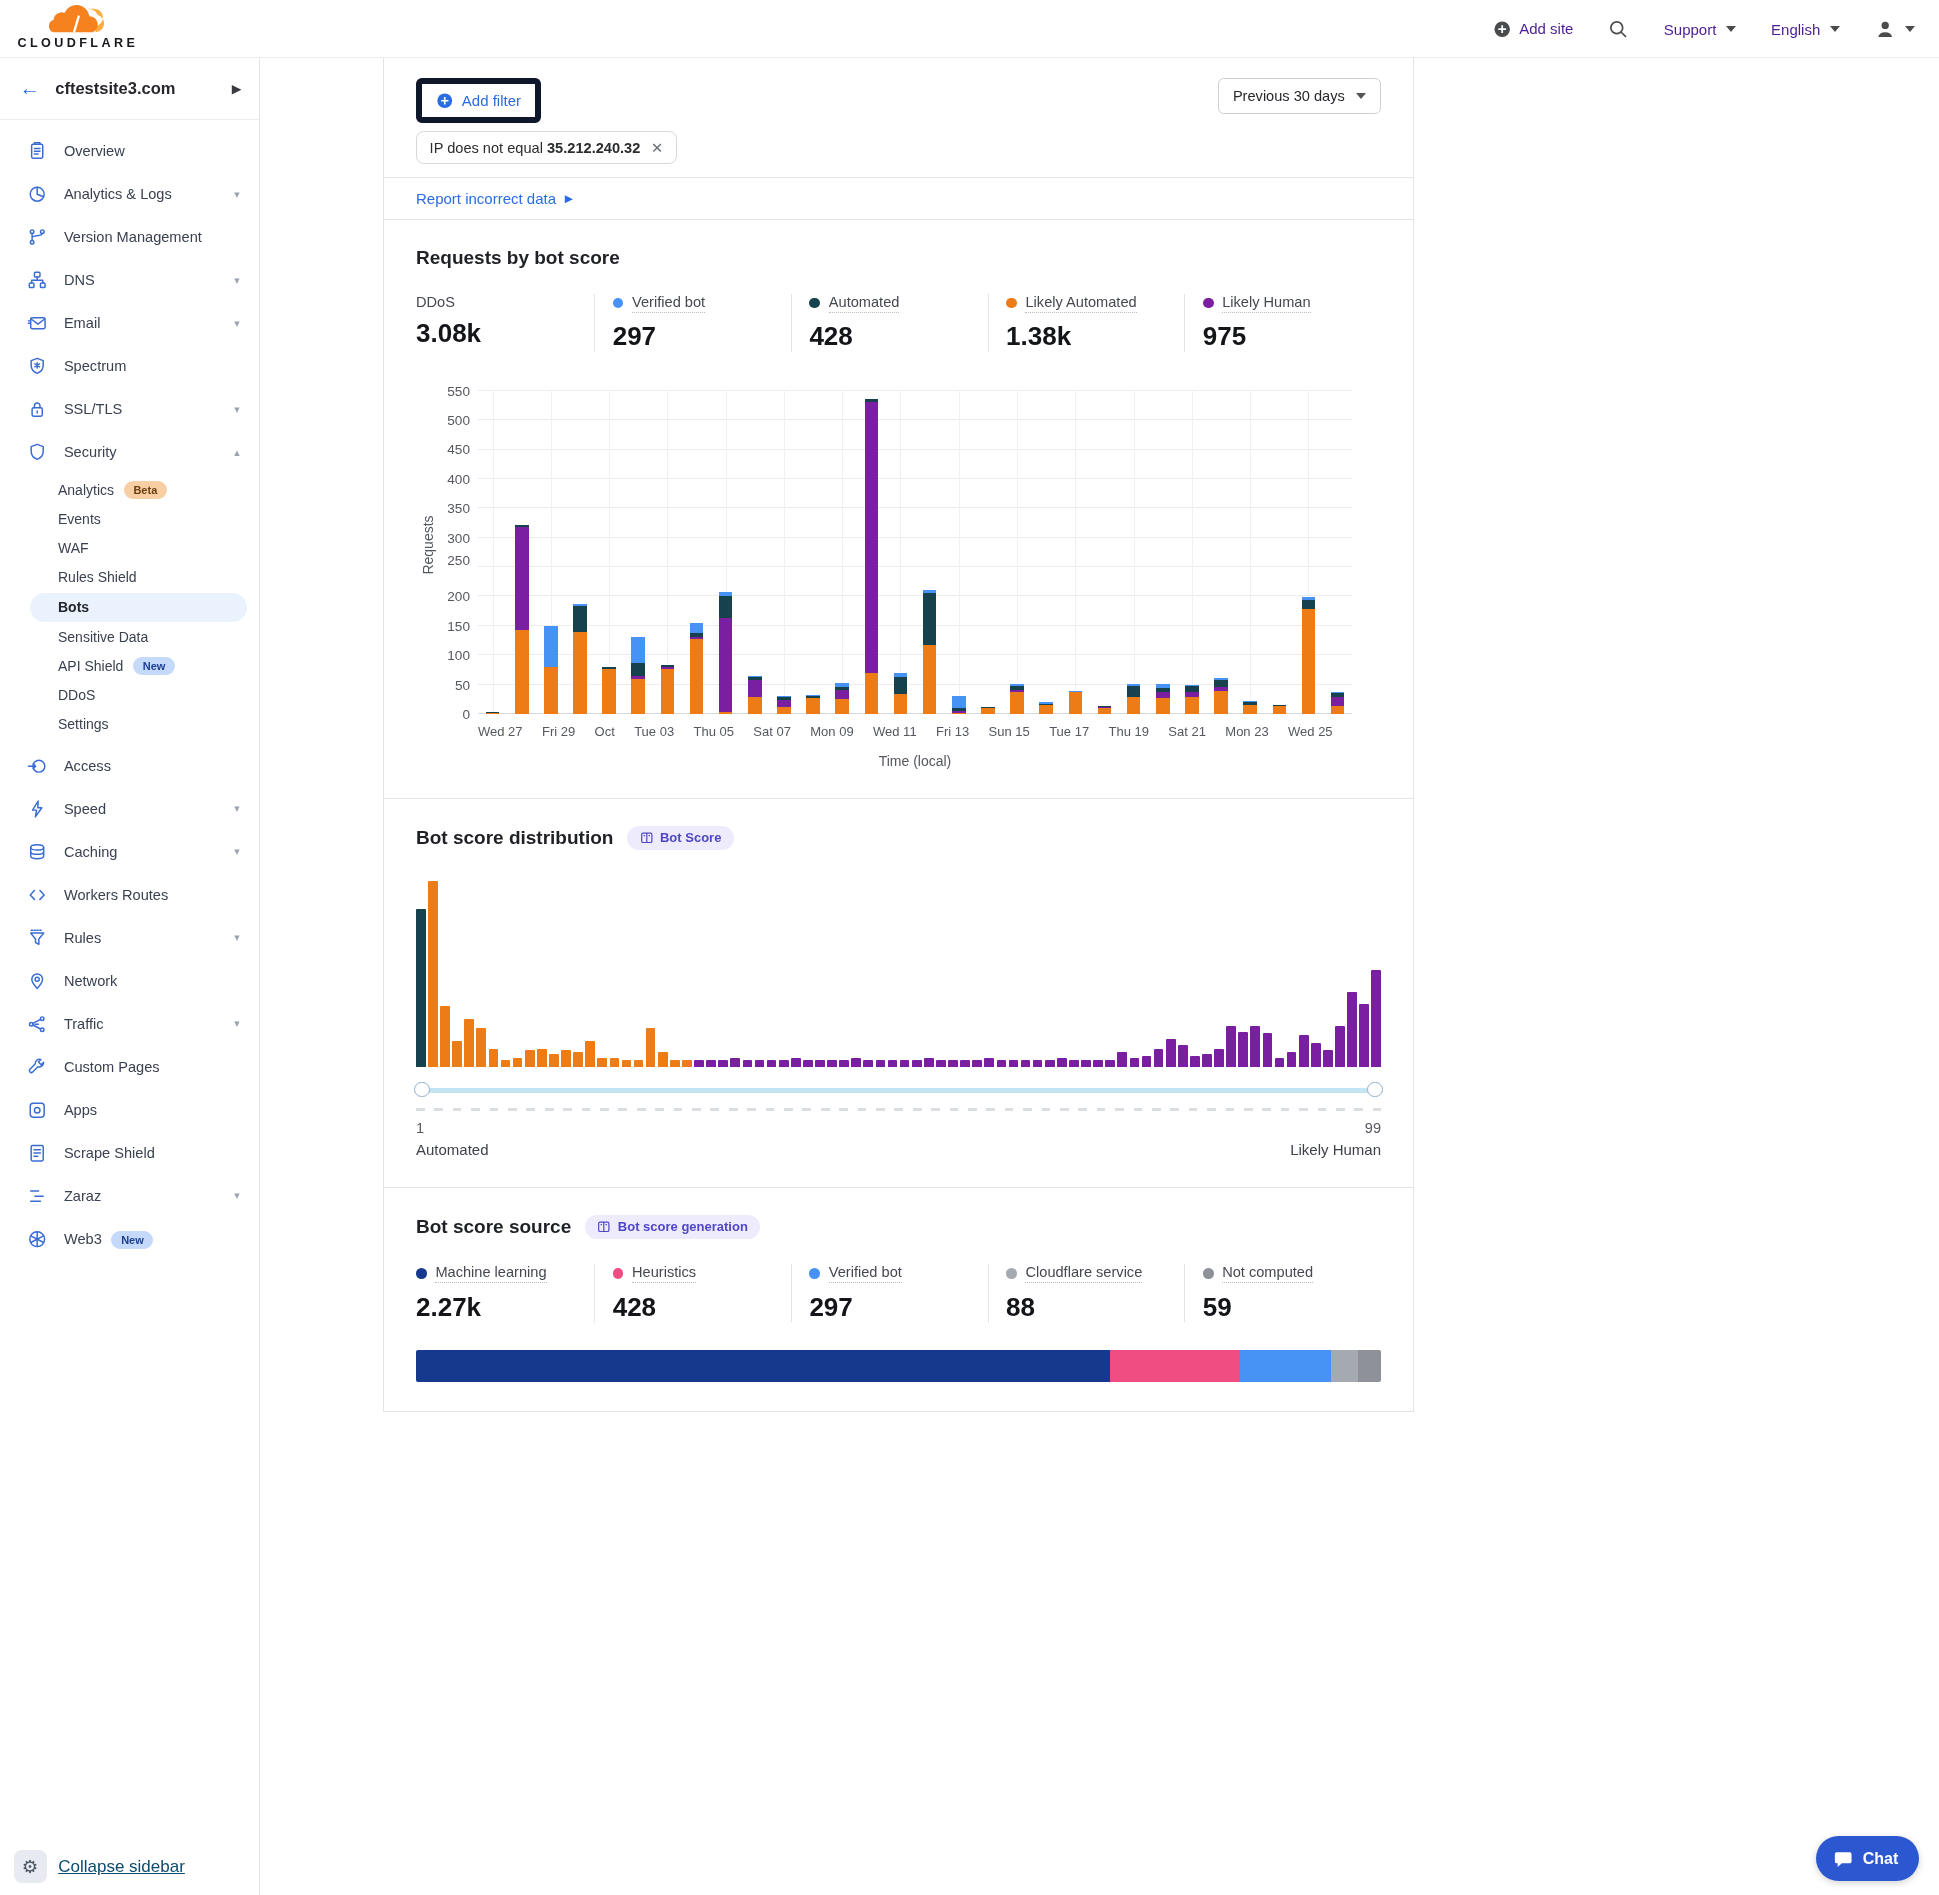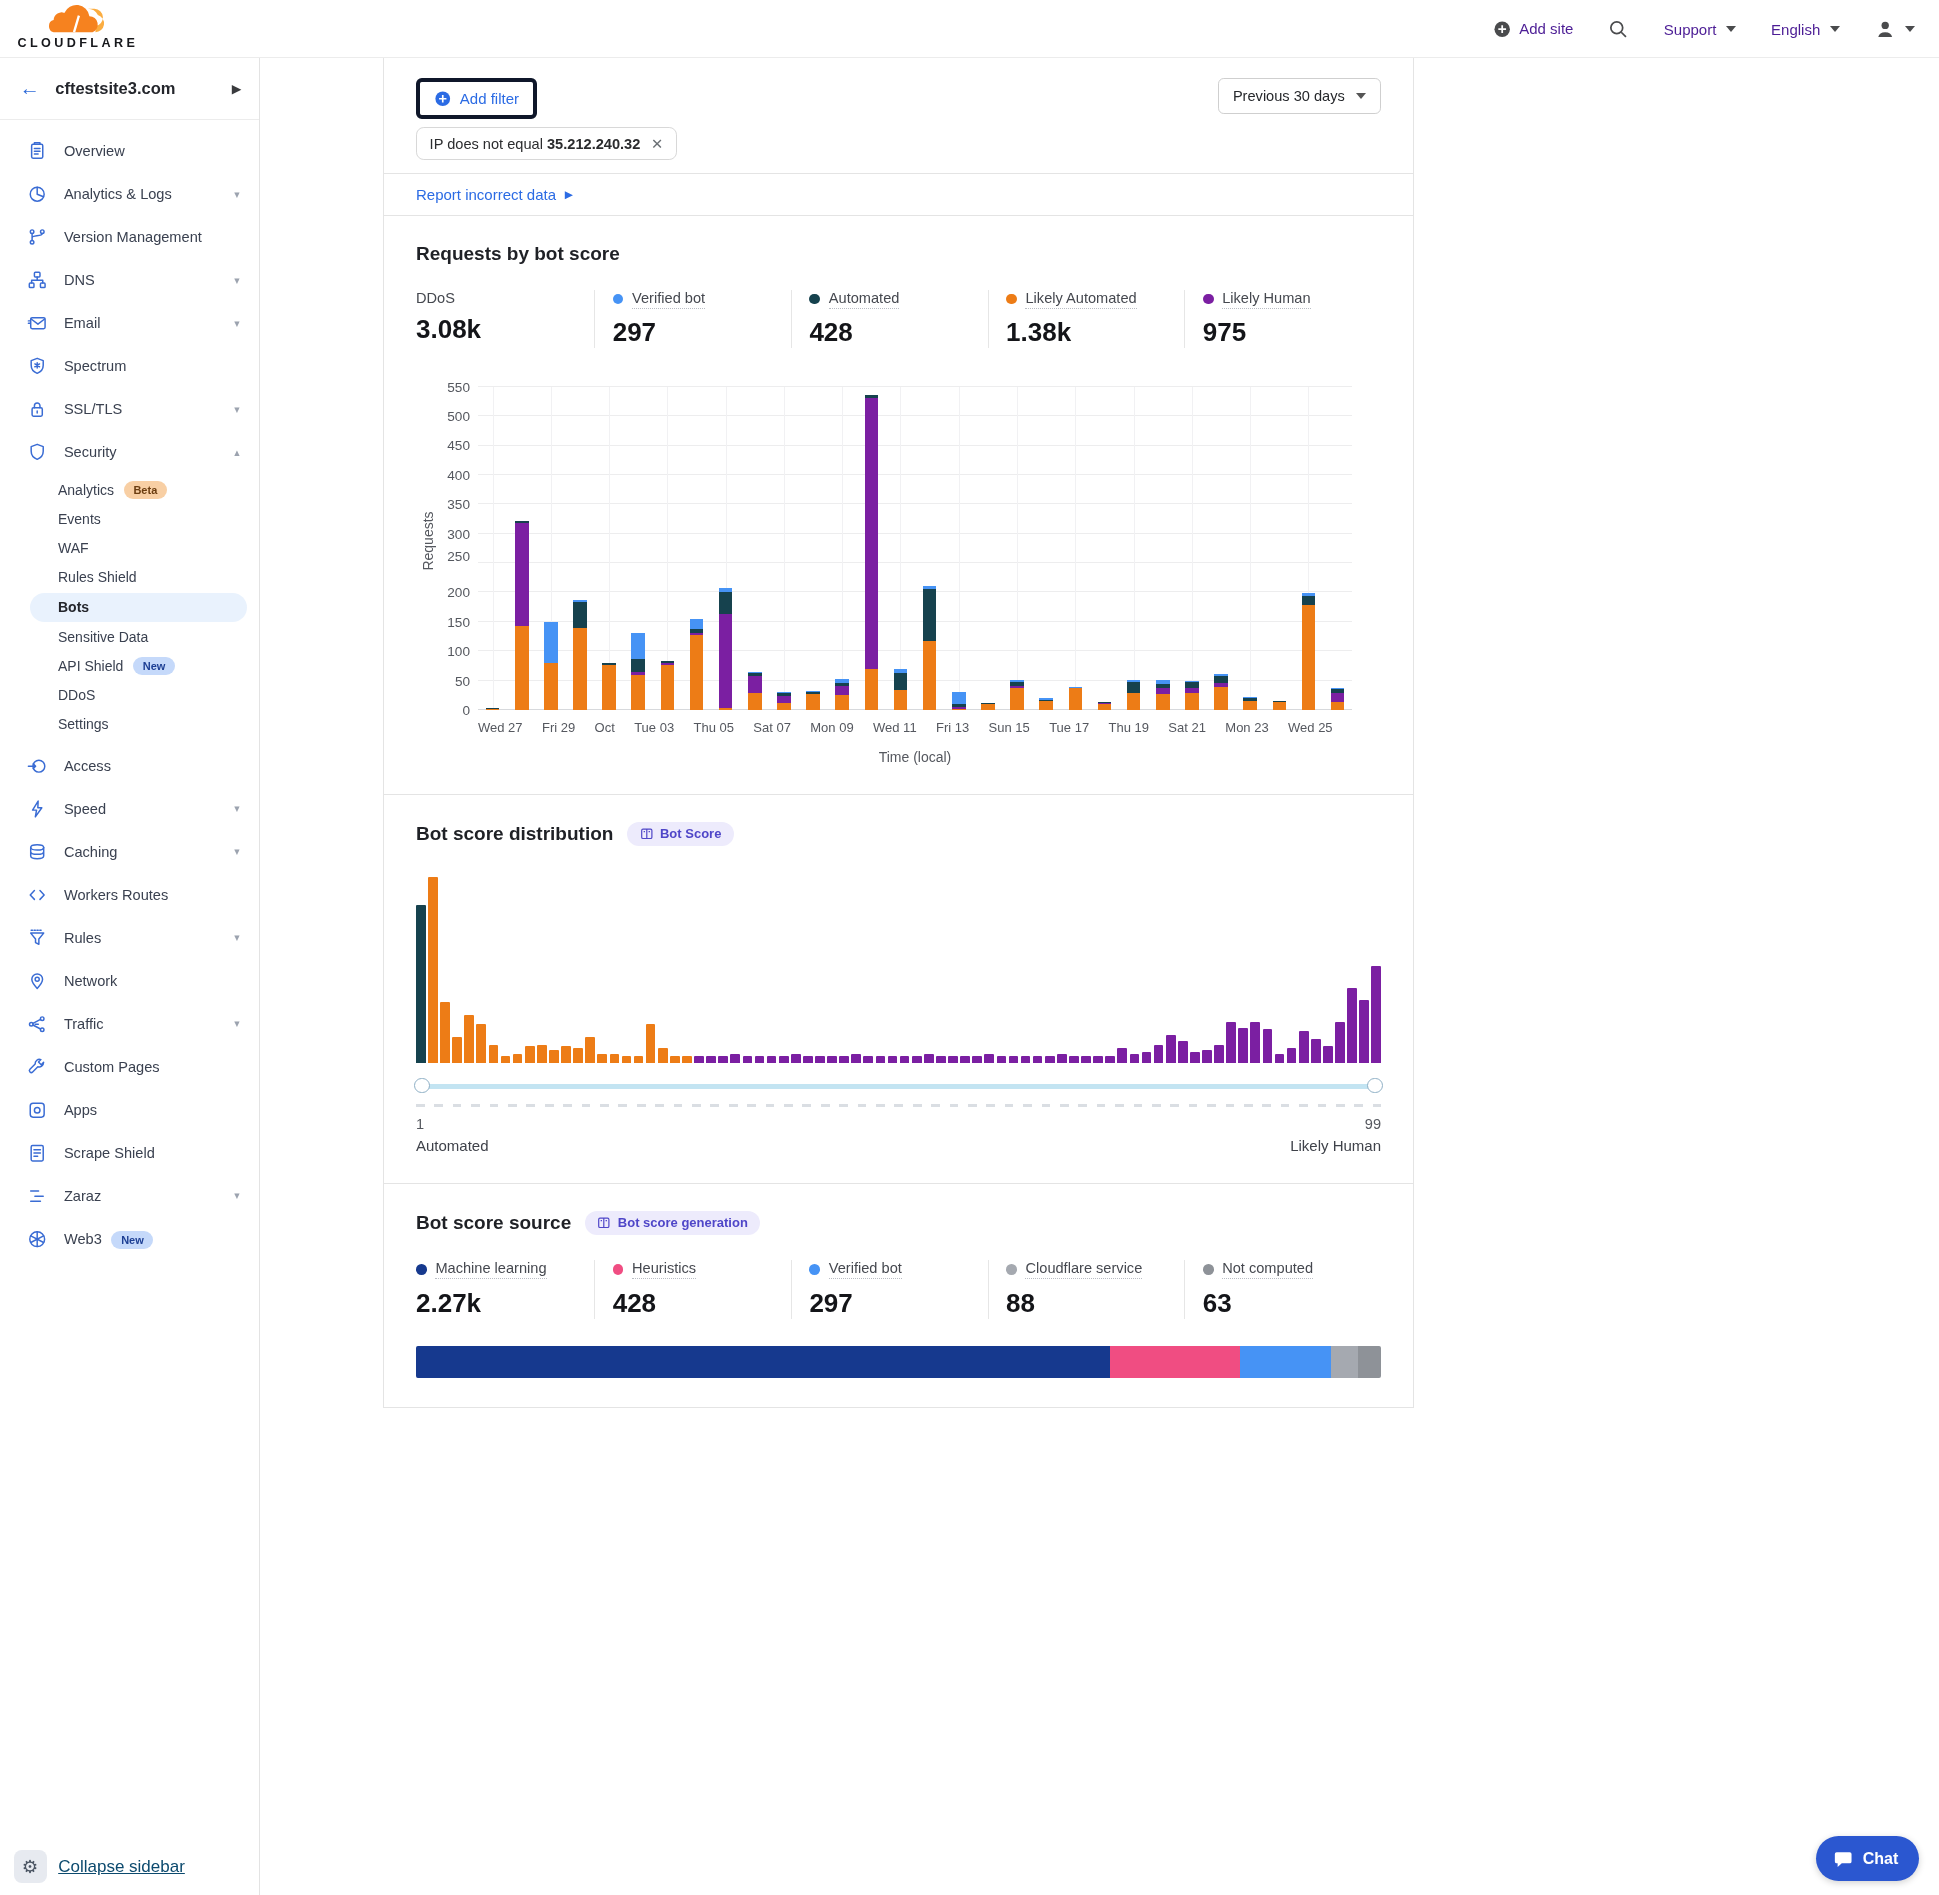--- a/index.html
+++ b/index.html
@@ -44,21 +44,21 @@
   .collapse-row { position:absolute; left:13.6px; bottom:11.6px; display:flex; align-items:center; gap:11.6px; cursor:pointer; }
   .gear-box { width:33px; height:33px; border-radius:7.8px; background:#e7eaf0; display:flex;
               align-items:center; justify-content:center; font-size:18.4px; color:#4b5563; }
   .collapse-label { font-size:17px; color:#0c4a6e;text-decoration:underline; }
 
   
   .content { position:absolute; left:261px; top:58px; right:0; bottom:0; background:#fff; }
   .panel { margin-left:122px; width:1031px; border-left:1px solid #e4e4e4; border-right:1px solid #e4e4e4; }
   .filter-row { position:relative; padding:20.4px 32px 13.6px; }
   .btn-addfilter { display:inline-flex; align-items:center; gap:8.7px; padding:7.8px 13.6px; background:#fff;
-                   border:4px solid #0f172a; border-radius:5.8px; color:#2b6be4; font-size:15px; cursor:pointer; }
+                   border:6px solid #0f172a; border-radius:5.8px; color:#2b6be4; font-size:15px; cursor:pointer; }
   .chip { margin-top:7.8px; display:inline-flex; align-items:center; gap:10.7px; padding:6.8px 12.6px;
           border:1px solid #d8d8d8; border-radius:7.8px; font-size:14.6px; color:#2b2c2e; background:#fff; }
   .chip b { font-weight:700; }
   .chip-x { color:#6b7075; font-size:14.6px; cursor:pointer; }
   .daterange { position:absolute; right:32px; top:20.4px; display:flex; align-items:center; gap:9.7px;
                padding:8.7px 13.6px; border:1px solid #cfcfcf; border-radius:5.8px; font-size:14.6px;
                color:#26282c; background:#fff; cursor:pointer; }
   .daterange .caret-dn { border-top-color:#555; }
   .report-row { border-top:1px solid #e4e4e4; border-bottom:1px solid #e4e4e4; padding:11.6px 32px;
                 display:flex; align-items:center; gap:8.7px; color:#2b6be4; font-size:15px; cursor:pointer; }
@@ -877,21 +877,21 @@
               <span class="stat-dot" style="background:#A5A9B0"></span>
               <span class="u">Cloudflare service</span>
             </div>
             <div class="stat-value">88</div>
           </div>
           <div class="stat">
             <div class="stat-label">
               <span class="stat-dot" style="background:#8E9298"></span>
               <span class="u">Not computed</span>
             </div>
-            <div class="stat-value">63</div>
+            <div class="stat-value">59</div>
           </div>
         </div>
       <div class="src-bar" id="src-bar">
           <div style="width:71.88093730208993%;background:#16398E" title="Machine learning"></div>
           <div style="width:13.552881570614314%;background:#F04D82" title="Heuristics"></div>
           <div style="width:9.404686510449652%;background:#4693F5" title="Verified bot"></div>
           <div style="width:2.786573780873971%;background:#A5A9B0" title="Cloudflare service"></div>
           <div style="width:2.3749208359721345%;background:#8E9298" title="Not computed"></div>
         </div>
     </section>

